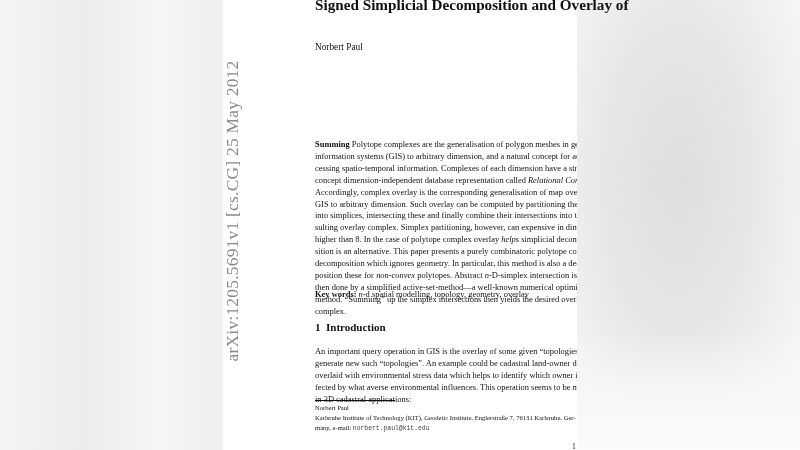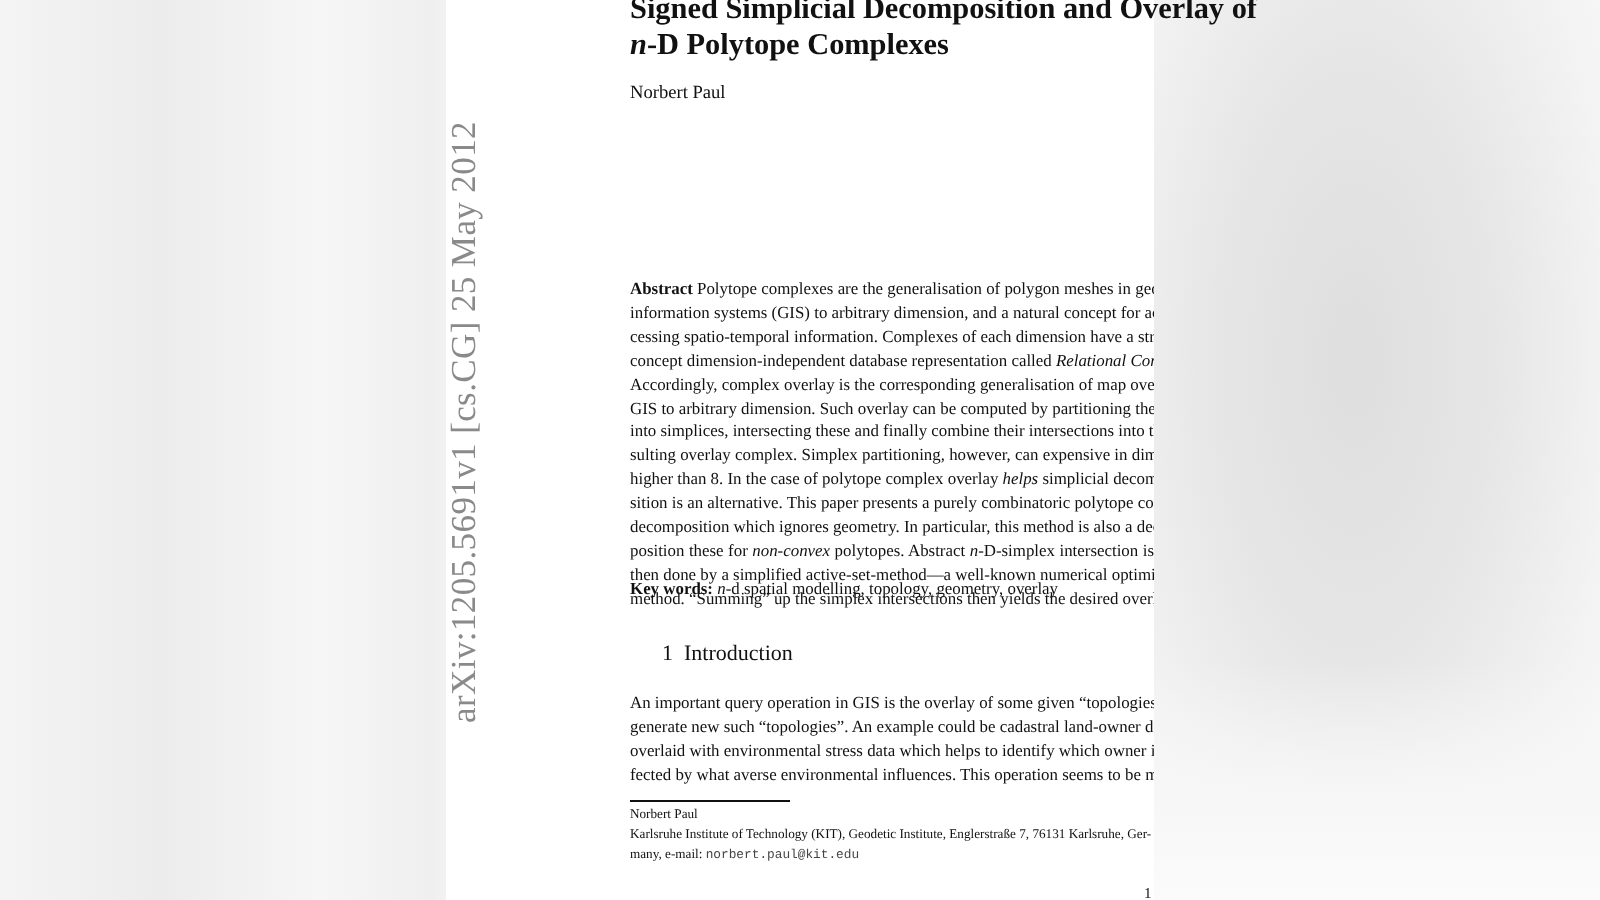--- a/index.html
+++ b/index.html
@@ -41,21 +41,21 @@
     position:absolute; left:315px; top:139px; width:262px;
     font-size:8.45px; line-height:11.9px; text-align:justify; white-space:nowrap;
     overflow:hidden;
   }
   .abstract .ln { display:block; text-align:justify; text-align-last:justify; white-space:nowrap; }
   .abstract .ln.last { text-align-last:left; }
   .keywords {
     position:absolute; left:315px; top:289px; font-size:8.45px;
   }
   .section {
-    position:absolute; left:331px; top:321px; font-weight:normal; font-size:11px;text-align:right;
+    position:absolute; left:315px; top:321px; font-weight:bold; font-size:11px;text-align:right;
   }
   .intro {
     position:absolute; left:315px; top:346px; width:262px;
     font-size:8.45px; line-height:11.9px; overflow:hidden;
   }
   .intro .ln { display:block; white-space:nowrap; text-align:justify; text-align-last:justify; }
   .intro .ln.last { text-align-last:left; }
   .fn-rule {
     position:absolute; left:315px; top:400px; width:80px; height:0; border-top:1px solid #111;
   }
@@ -75,55 +75,56 @@
 <div class="bg-right-bottom"></div>
 
 <div class="page"></div>
 
 <div class="arxiv">
   <span>arXiv:1205.5691v1  [cs.CG]  25 May 2012</span>
 </div>
 
 <div class="title">
   <div>Signed Simplicial Decomposition and Overlay of</div>
-  <div><i>n</i><span>-D Polytope Complexes</span></div>
 </div>
 
 <div class="author">Norbert Paul</div>
 
 <div class="abstract">
-  <span class="ln"><b>Abstract</b><span> Polytope complexes are the generalisation of polygon meshes in geo-</span></span>
+  <span class="ln"><b>Summing</b><span> Polytope complexes are the generalisation of polygon meshes in geo-</span></span>
   <span class="ln">information systems (GIS) to arbitrary dimension, and a natural concept for ac-</span>
   <span class="ln">cessing spatio-temporal information. Complexes of each dimension have a straight-</span>
   <span class="ln"><span>concept dimension-independent database representation called </span><i>Relational Complex</i>.</span>
   <span class="ln">Accordingly, complex overlay is the corresponding generalisation of map overlay in</span>
   <span class="ln">GIS to arbitrary dimension. Such overlay can be computed by partitioning the cells</span>
   <span class="ln">into simplices, intersecting these and finally combine their intersections into the re-</span>
   <span class="ln">sulting overlay complex. Simplex partitioning, however, can expensive in dimension</span>
   <span class="ln"><span>higher than 8. In the case of polytope complex overlay </span><i>helps</i><span> simplicial decompo-</span></span>
   <span class="ln">sition is an alternative. This paper presents a purely combinatoric polytope complex</span>
   <span class="ln">decomposition which ignores geometry. In particular, this method is also a decom-</span>
   <span class="ln"><span>position these for </span><i>non-convex</i><span> polytopes. Abstract </span><i>n</i><span>-D-simplex intersection is</span></span>
   <span class="ln">then done by a simplified active-set-method—a well-known numerical optimisation</span>
   <span class="ln">method. “Summing” up the simplex intersections then yields the desired overlay</span>
+  <span class="ln last">complex.</span>
 </div>
 
 <div class="keywords">
   <b>Key words:</b>&nbsp;<i>n</i><span>-d spatial modelling, topology, geometry, overlay</span>
 </div>
 
 <div class="section">
   <span>1</span>&nbsp;&nbsp;<span>Introduction</span>
 </div>
 
 <div class="intro">
   <span class="ln">An important query operation in GIS is the overlay of some given “topologies” to</span>
   <span class="ln">generate new such “topologies”. An example could be cadastral land-owner data</span>
   <span class="ln">overlaid with environmental stress data which helps to identify which owner is af-</span>
   <span class="ln">fected by what averse environmental influences. This operation seems to be missing</span>
+  <span class="ln last">in 3D cadastral applications:</span>
 </div>
 
 <div class="fn-rule"></div>
 
 <div class="footnote">
   <span class="ln">Norbert Paul</span>
   <span class="ln">Karlsruhe Institute of Technology (KIT), Geodetic Institute, Englerstraße 7, 76131 Karlsruhe, Ger-</span>
   <span class="ln"><span>many, e-mail: </span><span class="mono">norbert.paul@kit.edu</span></span>
 </div>
 

